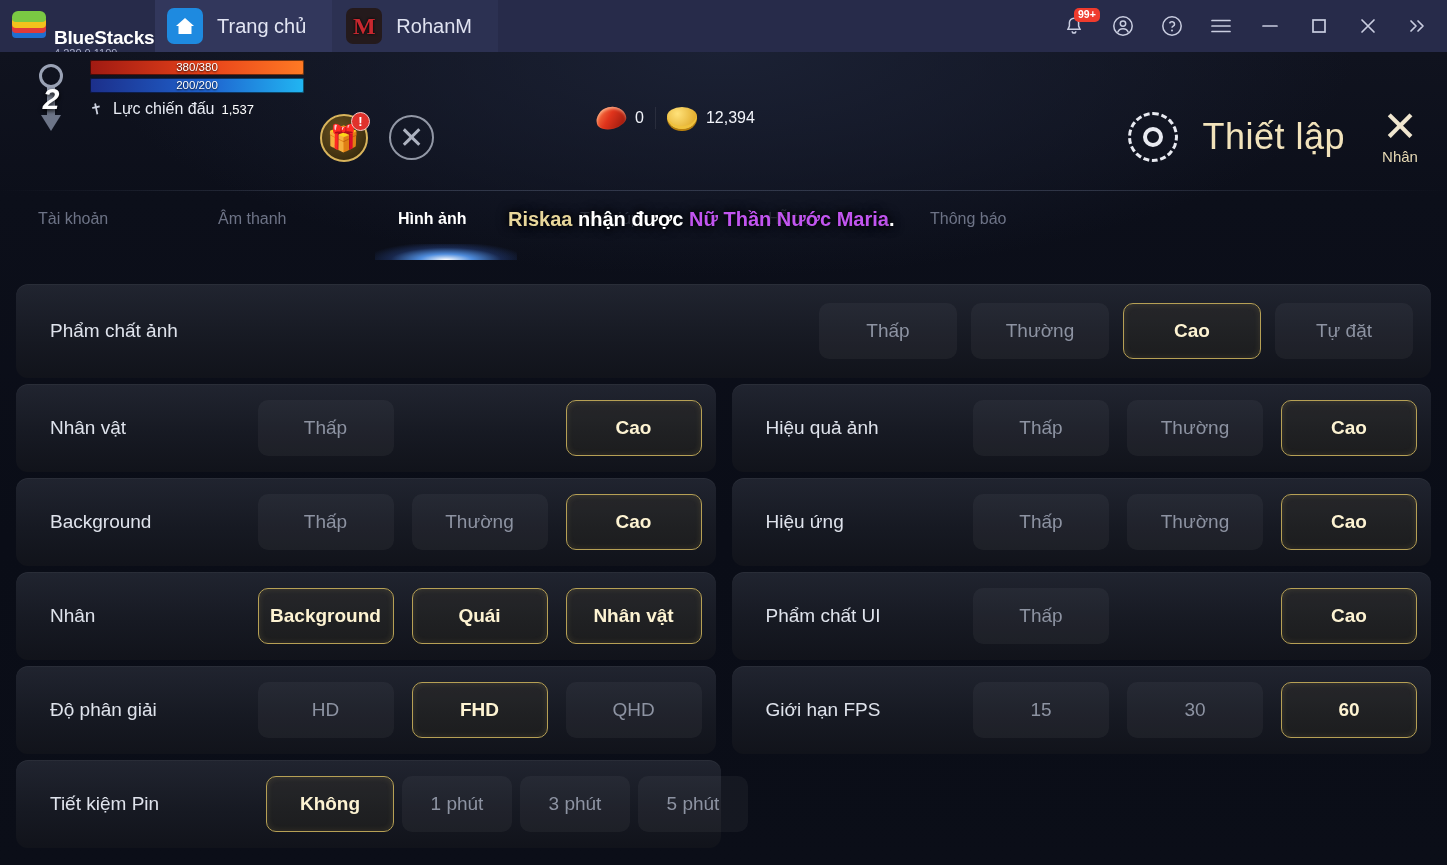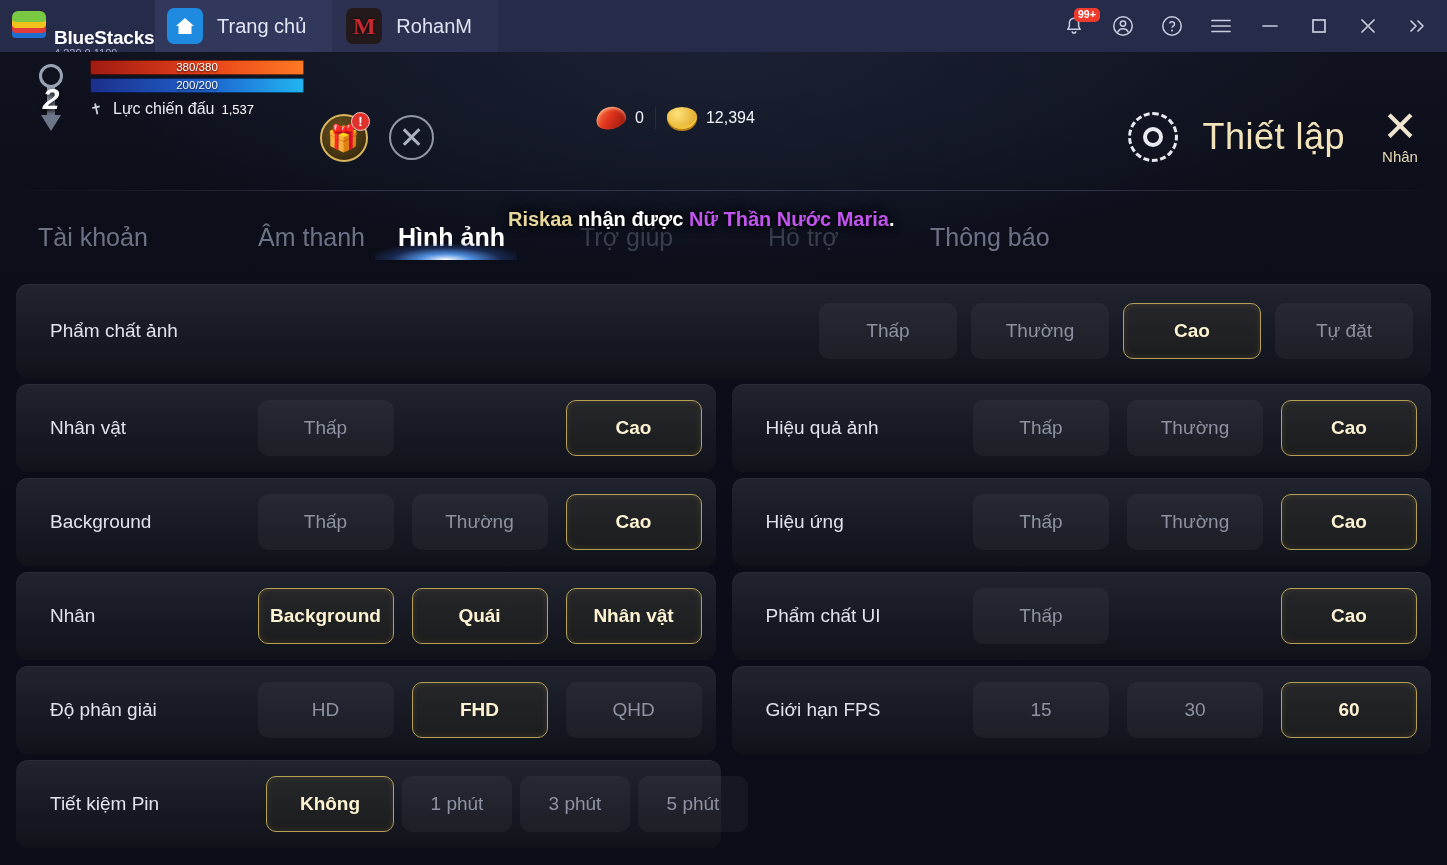--- a/index.html
+++ b/index.html
@@ -165,21 +165,21 @@
   #exit-btn .t { color: #e6d9b4; font-size: 15px; margin-top: 4px; }
 
   #head-rule {
     position: absolute; left: 0; top: 138px; width: 1447px; height: 1px;
     background: linear-gradient(90deg, rgba(255,255,255,0) 0%, rgba(160,175,210,.22) 25%, rgba(160,175,210,.22) 75%, rgba(255,255,255,0) 100%);
   }
 
   
   #tabs { position: absolute; left: 0; top: 150px; width: 1447px; height: 60px; }
   .tab-item {
-    position: absolute; top: 21px; color: #6d7386; font-size: 25px; white-space: nowrap;
+    position: absolute; top: 8px; color: #6d7386; font-size: 16px; white-space: nowrap;
   }
   .tab-item.active { color: #ffffff; font-weight: bold; }
   .tab-item.faded { color: #3a3f4e; }
   #tab-glow {
     position: absolute; left: 375px; top: 42px; width: 142px; height: 16px;
     background: radial-gradient(ellipse at 50% 100%, #ffffff 0%, #4f8ddd 26%, rgba(40,70,140,.45) 55%, rgba(20,30,60,0) 80%);
   }
 
   
   #ticker {
@@ -374,21 +374,21 @@
     <div id="exit-btn">
       <div class="x">✕</div>
       <div class="t">Nhân</div>
     </div>
   </div>
 
   <div id="head-rule"></div>
 
   <div id="tabs">
     <div class="tab-item" style="left:38px;">Tài khoản</div>
-    <div class="tab-item" style="left:218px;margin-left:40px;">Âm thanh</div>
+    <div class="tab-item" style="left:218px;">Âm thanh</div>
     <div class="tab-item active" style="left:398px;">Hình ảnh</div>
     <div class="tab-item faded" style="left:580px;">Trợ giúp</div>
     <div class="tab-item faded" style="left:768px;">Hỗ trợ</div>
     <div class="tab-item" style="left:930px;">Thông báo</div>
     <div id="tab-glow"></div>
   </div>
 
   <div id="ticker">
     <span class="who">Riskaa</span>
     <span class="mid">nhận được</span>

